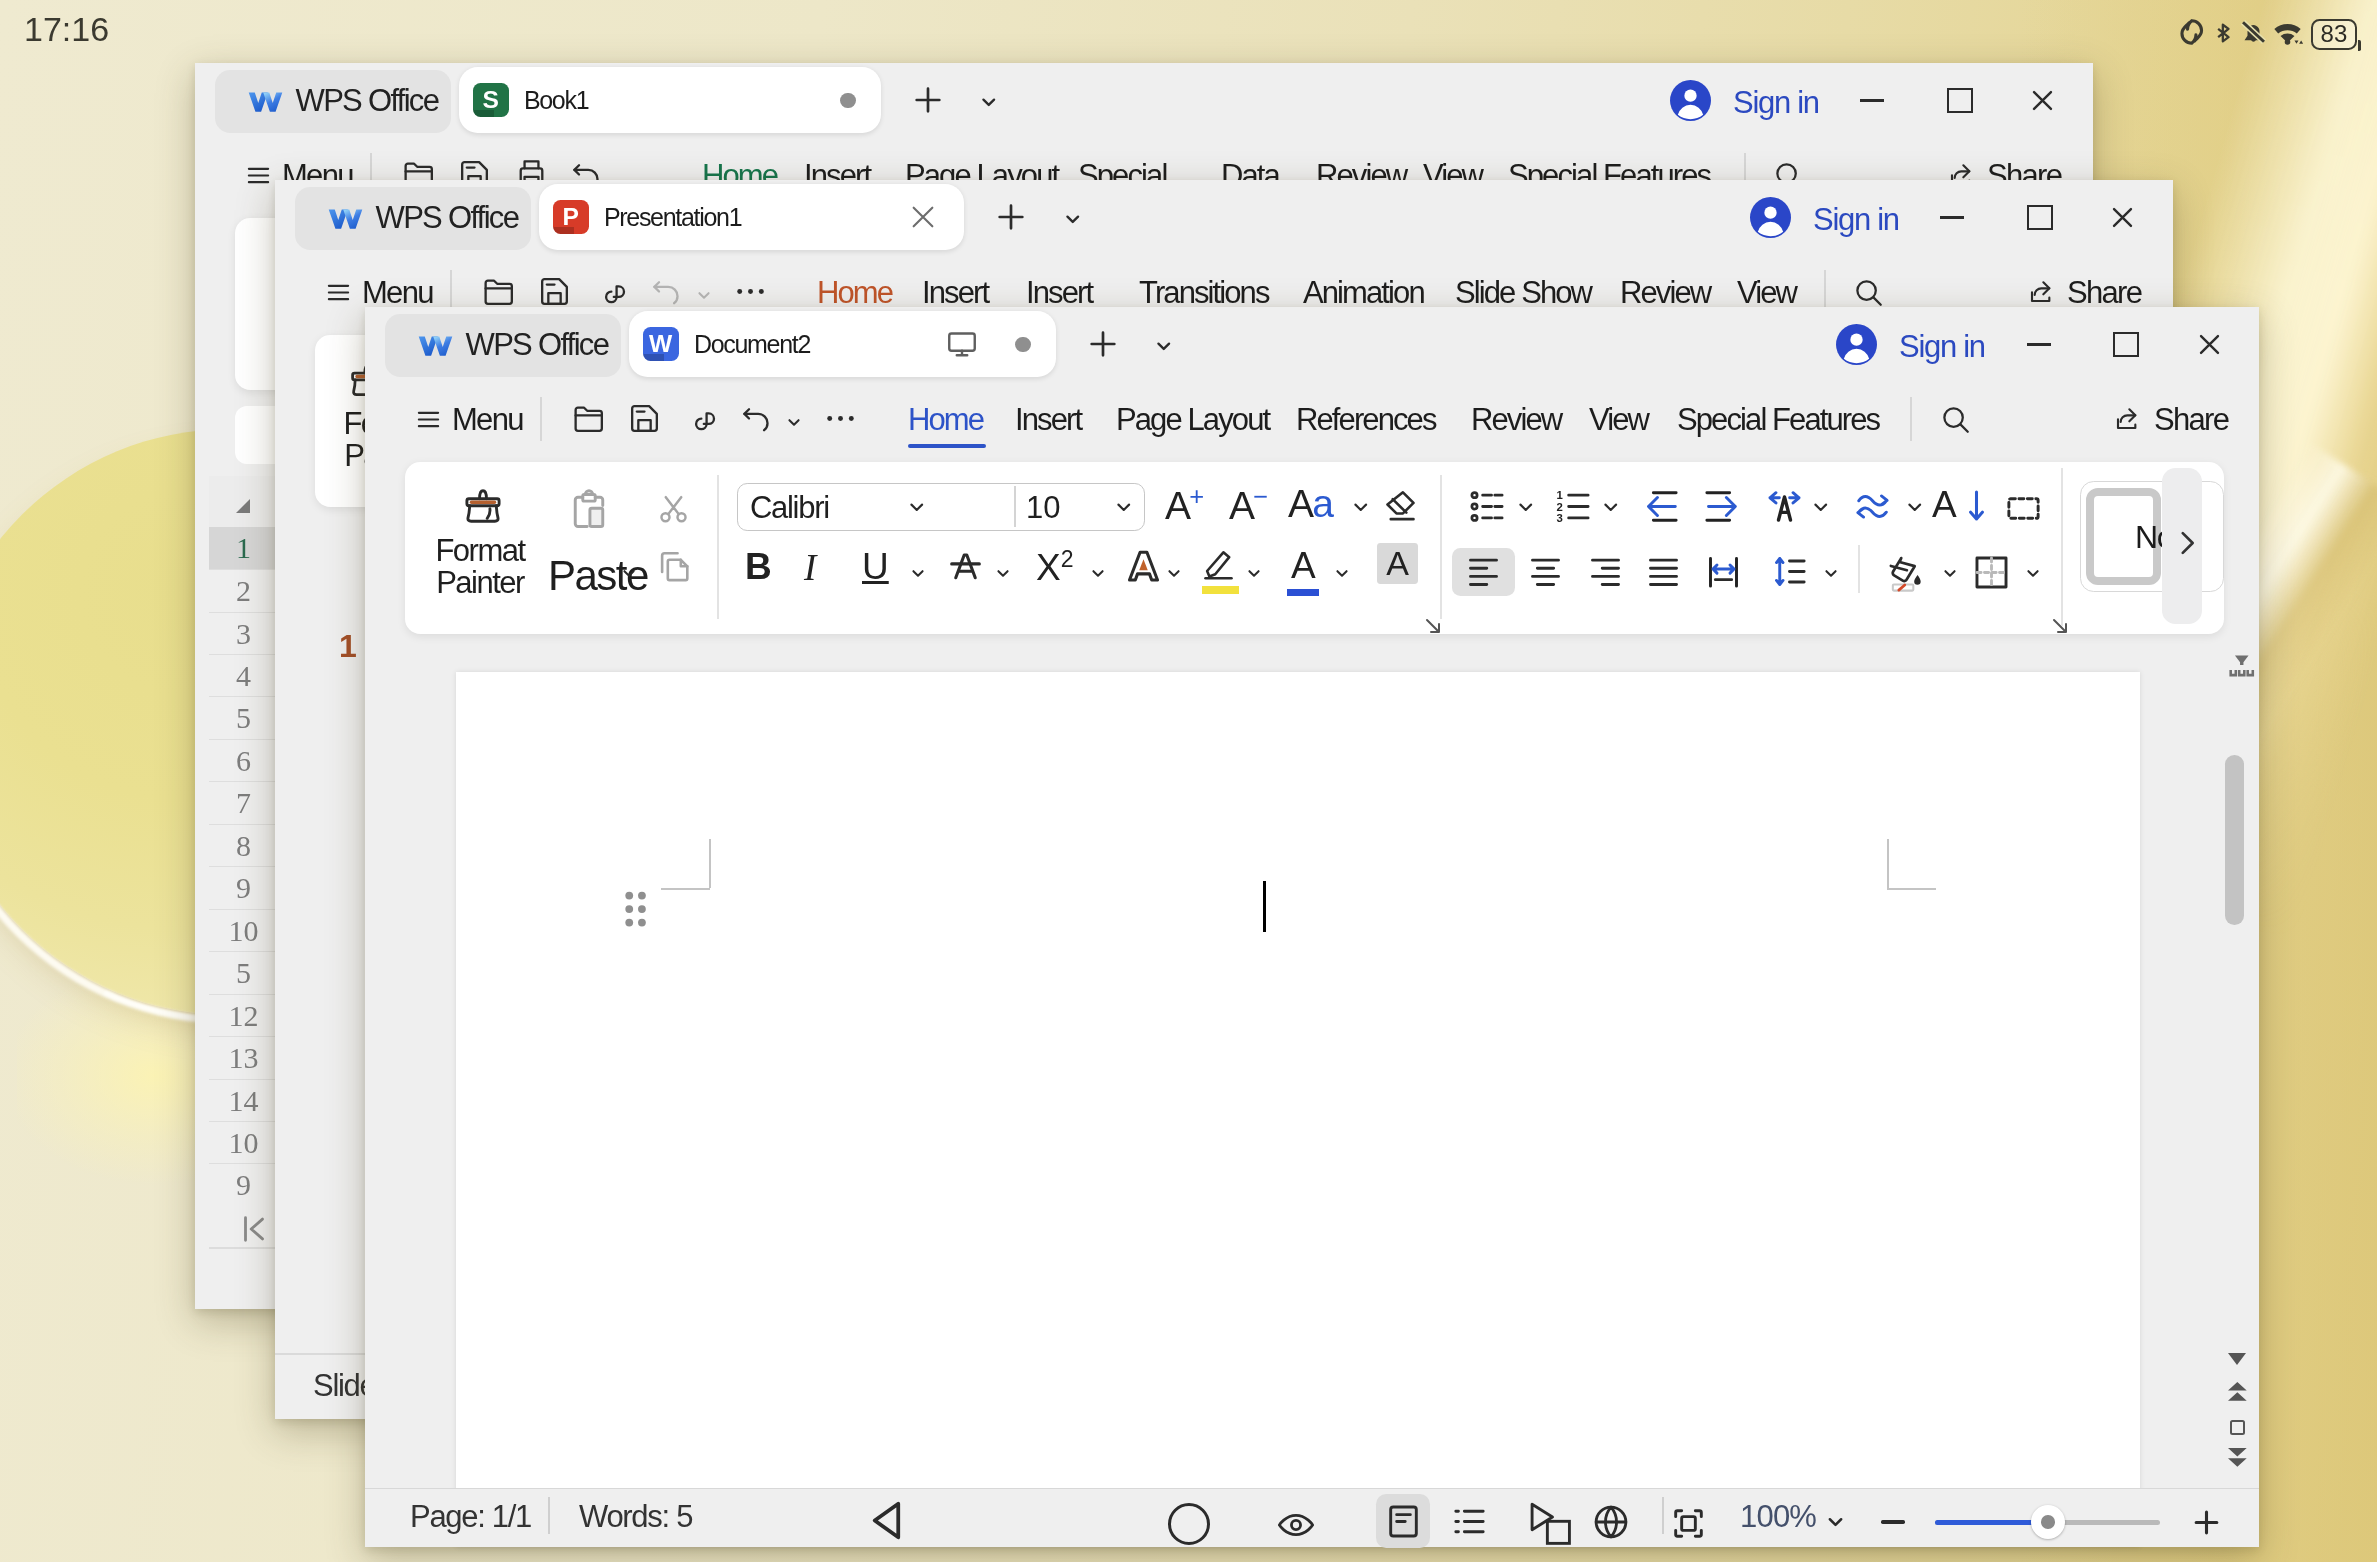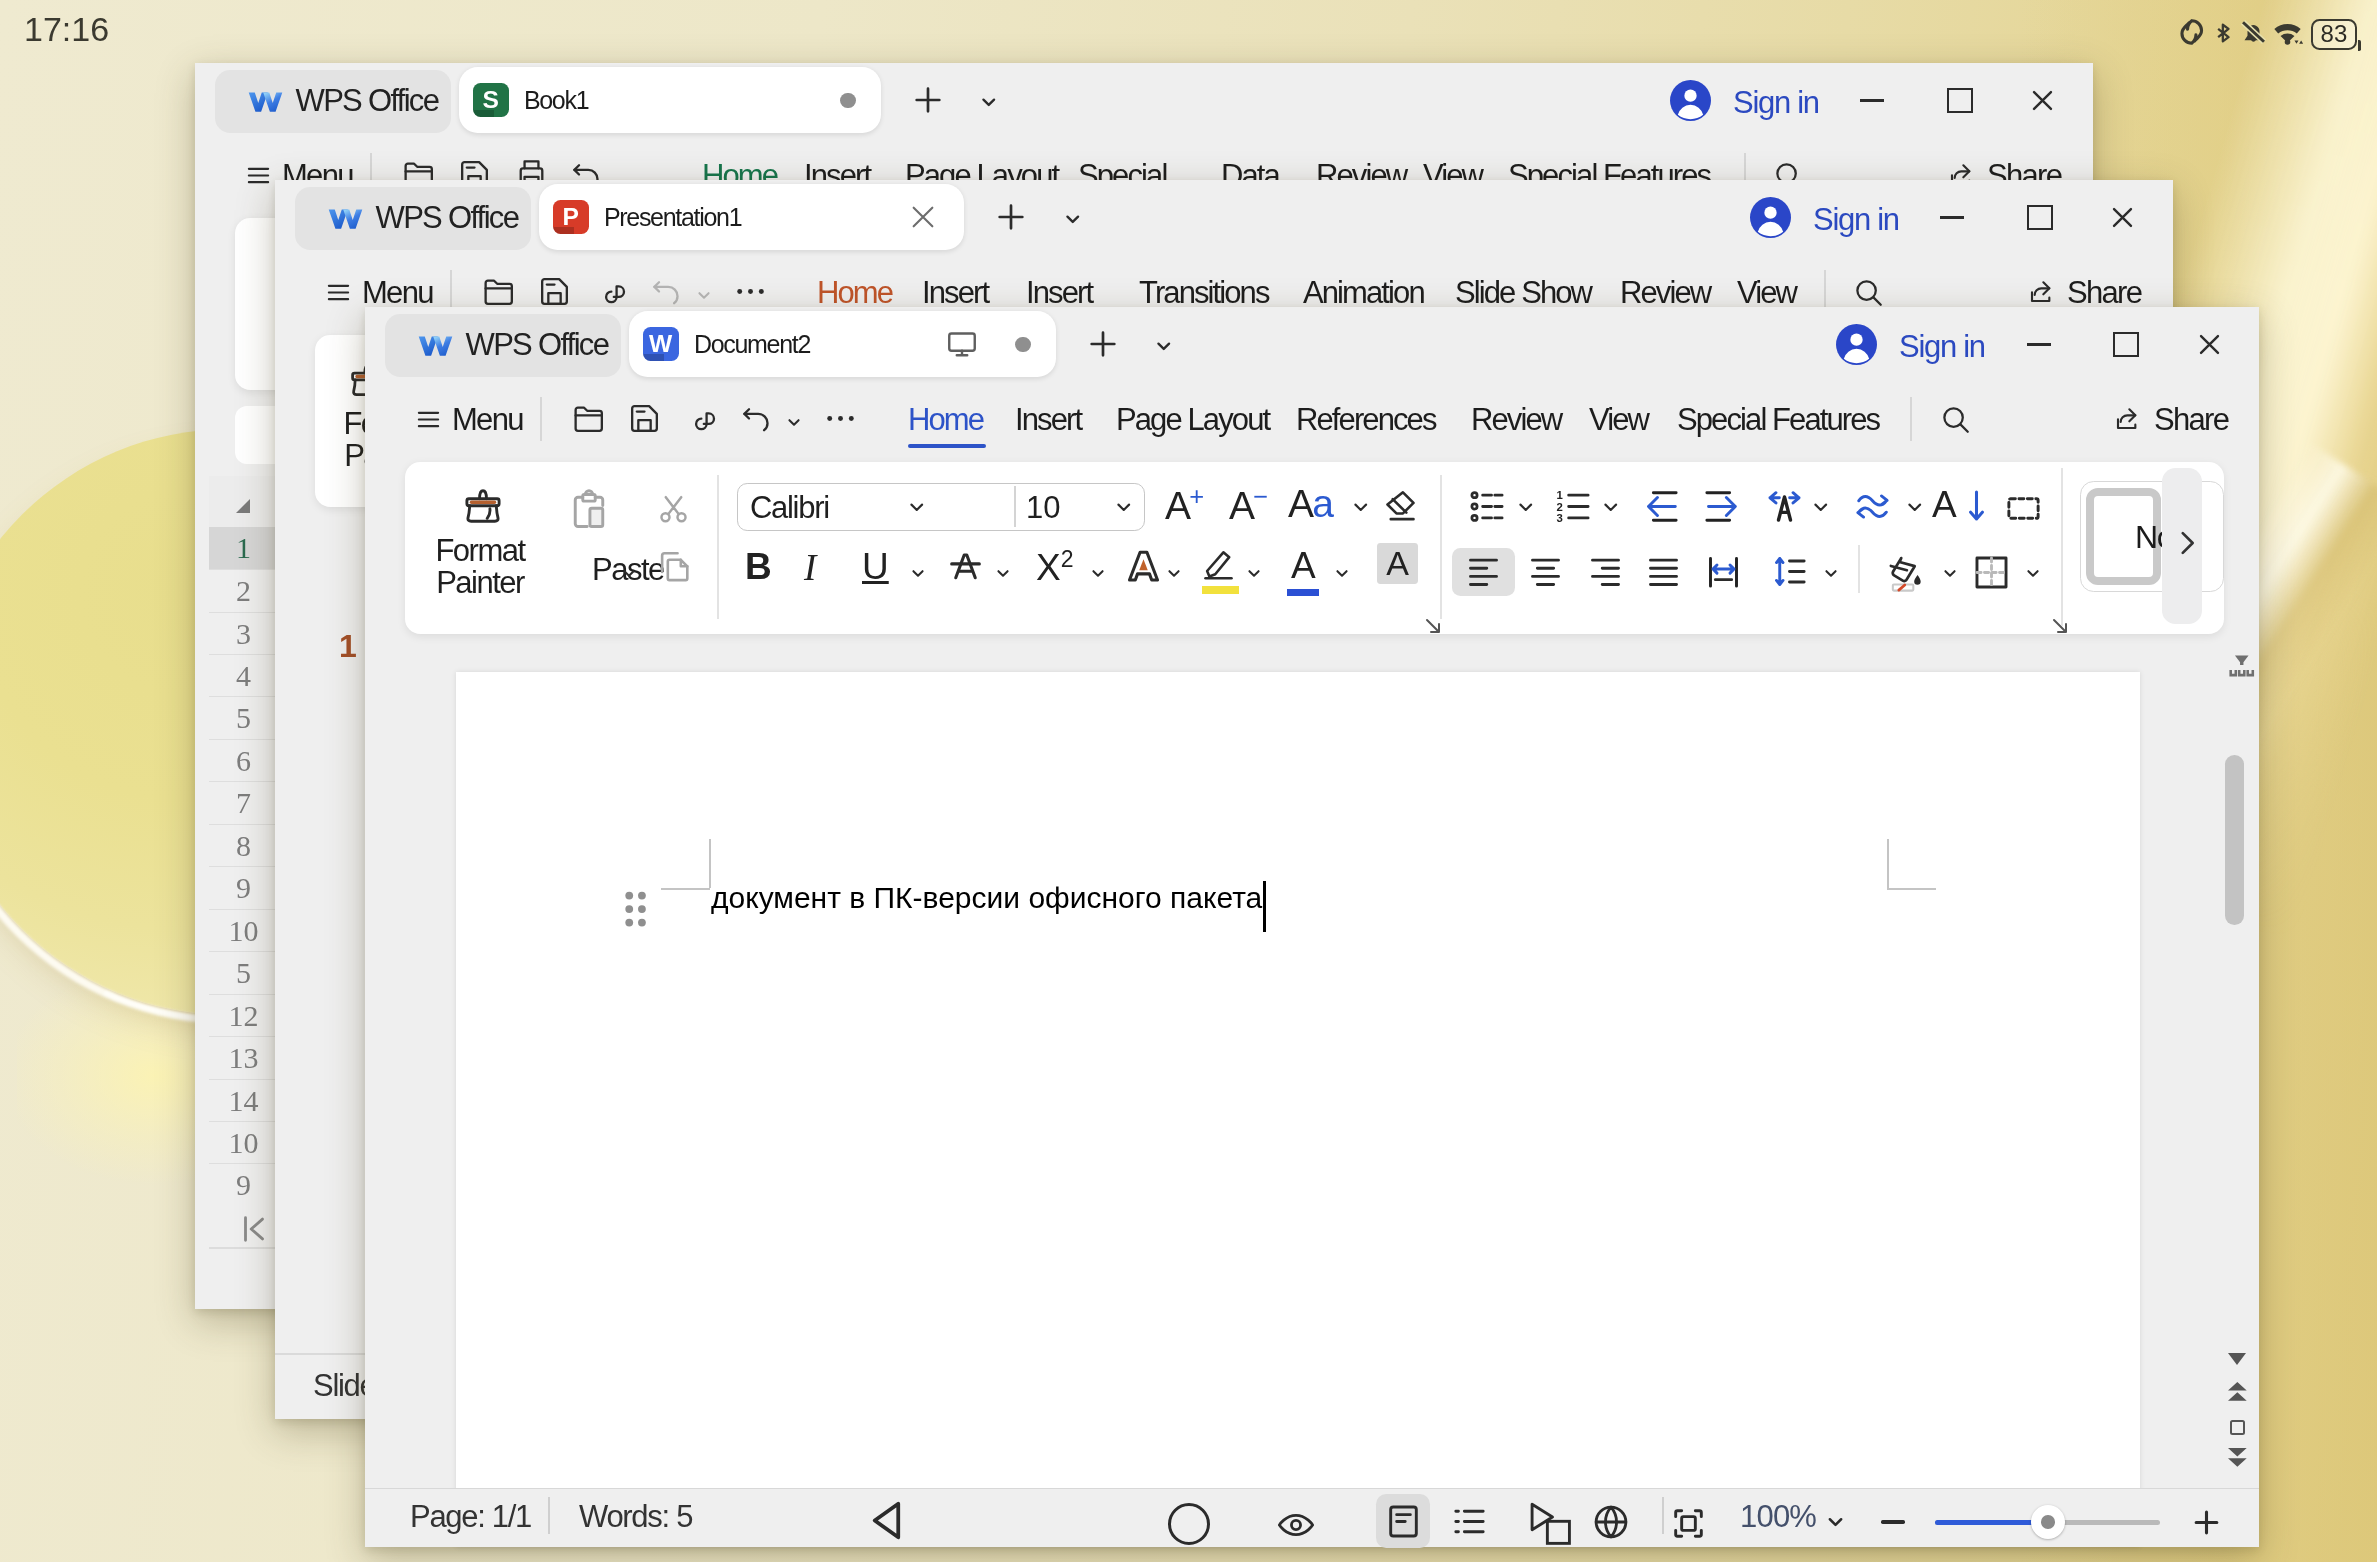--- a/index.html
+++ b/index.html
@@ -381,21 +381,21 @@
       </svg></div>
     <div class="lbl" style="left:115px;top:226px;">Format</div>
     <div class="lbl" style="left:115px;top:258px;">Painter</div>
     <div class="abs" style="left:202px;top:182px;"><svg width="44" height="44" viewBox="0 0 24 24" fill="none" stroke="#a5a5a5" stroke-width="1.6" stroke-linecap="round" stroke-linejoin="round" style="">
         <path d="M8.6 4.5H6A1.5 1.5 0 0 0 4.5 6v13A1.5 1.5 0 0 0 6 20.5h5"></path>
         <path d="M15.4 4.5H18A1.5 1.5 0 0 1 19.5 6v3"></path>
         <rect x="8.6" y="3" width="6.8" height="3.6" rx="0.8"></rect>
         <path d="M10 3a2 2 0 0 1 4 0"></path>
         <rect x="12.5" y="10.5" width="7" height="10" rx="1" fill="#efefef"></rect>
       </svg></div>
-    <div class="abs" style="left:183px;top:245px;font-size:31px;letter-spacing:-1.5px;color:#1f1f1f;margin-left:44px;">Paste</div>
+    <div class="abs" style="left:183px;top:245px;font-size:42px;letter-spacing:-1.5px;color:#1f1f1f;">Paste</div>
     <div class="abs" style="left:253px;top:255px;"><svg width="22" height="22" viewBox="0 0 24 24" fill="none" stroke="#2b2b2b" stroke-width="2.2" stroke-linecap="round" stroke-linejoin="round" style="">
         <path d="M7 10l5 5 5-5"></path>
       </svg></div>
     <div class="abs" style="left:290px;top:184px;"><svg width="37" height="37" viewBox="0 0 24 24" fill="none" stroke="#a5a5a5" stroke-width="1.6" stroke-linecap="round" stroke-linejoin="round" style="">
         <circle cx="6.8" cy="17" r="2.6"></circle>
         <circle cx="17.2" cy="17" r="2.6"></circle>
         <path d="M8.6 15 17 4M15.4 15 7 4"></path>
       </svg></div>
     <div class="abs" style="left:289px;top:239px;"><svg width="39" height="39" viewBox="0 0 24 24" fill="none" stroke="#a5a5a5" stroke-width="1.6" stroke-linecap="round" stroke-linejoin="round" style="">
         <path d="M14.5 4.5h-8A1.5 1.5 0 0 0 5 6v10"></path>
@@ -576,21 +576,20 @@
     <div class="abs" style="left:1522px;top:532px;width:1.7px;height:49px;background:#c4c4c4;"></div>
     <div class="abs" style="left:1522px;top:581px;width:49px;height:1.7px;background:#c4c4c4;"></div>
     <div class="abs" style="left:260px;top:584px;"><svg width="22" height="37" viewBox="0 0 26 43" style="">
         <circle cx="5" cy="5" r="4.6" fill="#8f8f8f"></circle>
         <circle cx="20" cy="5" r="4.6" fill="#8f8f8f"></circle>
         <circle cx="5" cy="21" r="4.6" fill="#8f8f8f"></circle>
         <circle cx="20" cy="21" r="4.6" fill="#8f8f8f"></circle>
         <circle cx="5" cy="37" r="4.6" fill="#8f8f8f"></circle>
         <circle cx="20" cy="37" r="4.6" fill="#8f8f8f"></circle>
       </svg></div>
-    <div class="abs" style="left:346px;top:574px;font-size:30px;color:#000;">документ в ПК-версии офисного пакета</div>
     <div class="abs" style="left:898px;top:574px;width:2.5px;height:51px;background:#000;"></div>
     <div class="abs" style="left:1860px;top:448px;width:18.7px;height:170px;background:#c3c3c3;border-radius:9.3px;"></div>
     <div class="abs" style="left:1863px;top:1046px;width:0;height:0;border-left:9.3px solid transparent;border-right:9.3px solid transparent;border-top:12px solid #555;"></div>
     <div class="abs" style="left:1863px;top:1075px;"><svg width="18.7" height="20.4" viewBox="0 0 22 24" style="">
         <path d="M11 0L22 10H0zM11 12L22 22H0z" fill="#555"></path>
       </svg></div>
     <div class="abs" style="left:1865px;top:1113px;width:15.3px;height:15.3px;border:2.5px solid #555;border-radius:2.5px;"></div>
     <div class="abs" style="left:1863px;top:1141px;"><svg width="18.7" height="20.4" viewBox="0 0 22 24" style="">
         <path d="M11 10L0 0h22zM11 22L0 12h22z" fill="#555"></path>
       </svg></div>

